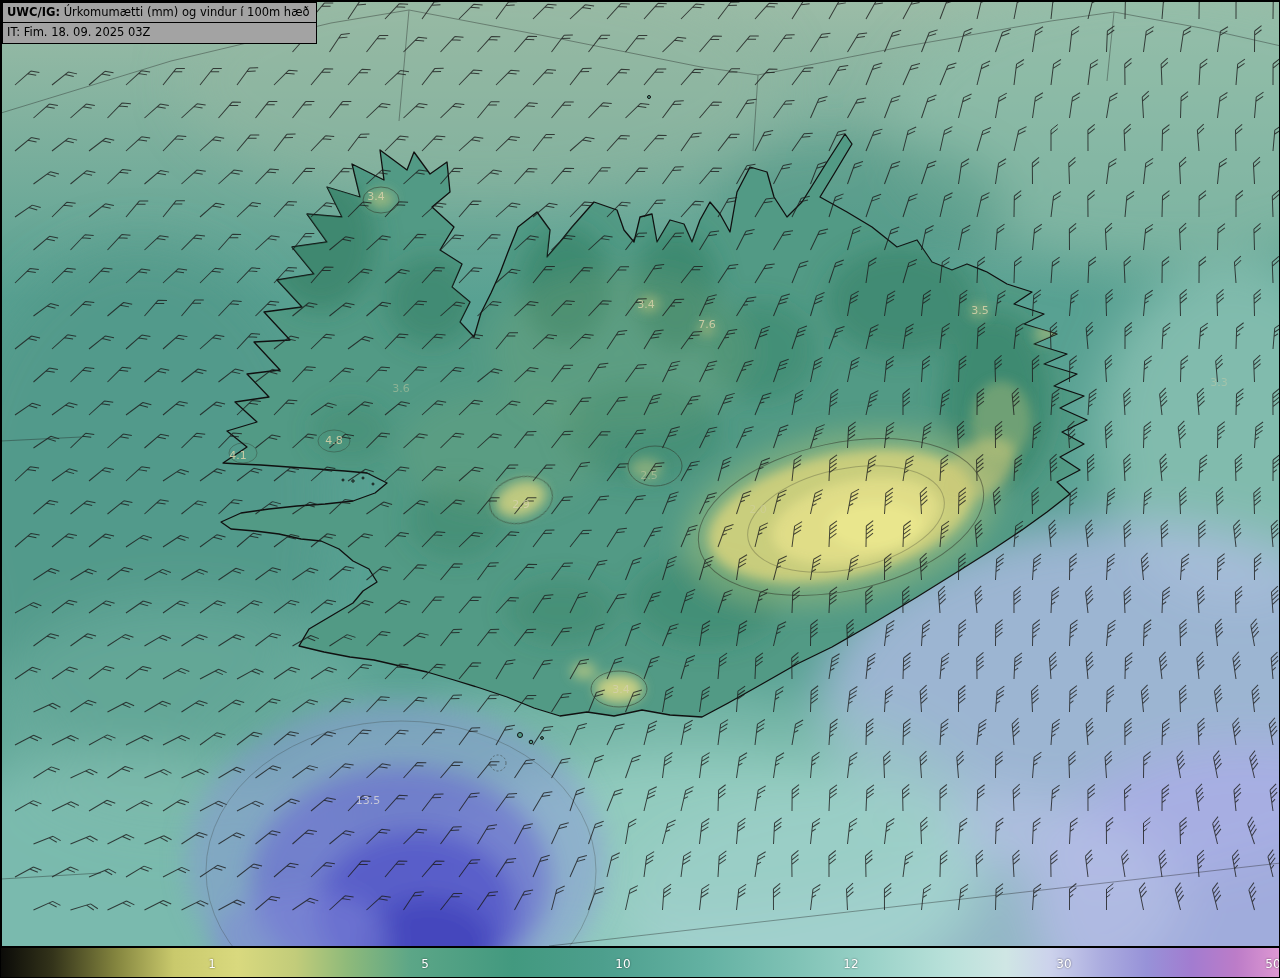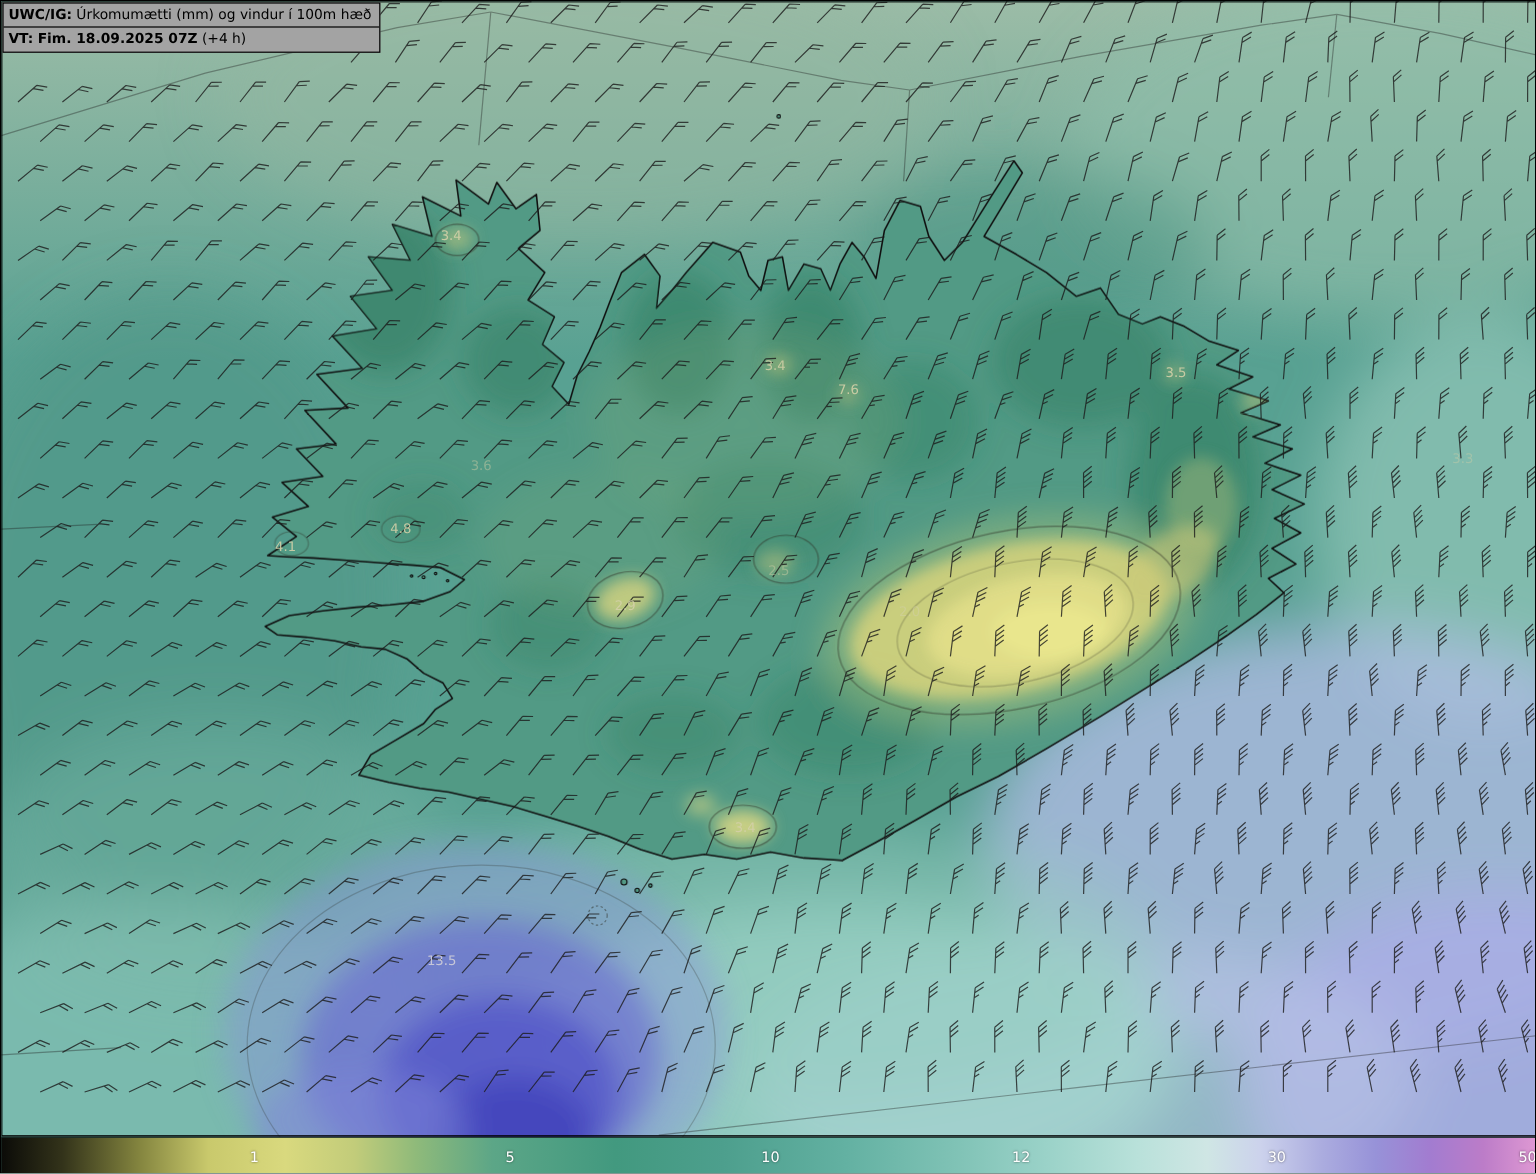--- a/index.html
+++ b/index.html
@@ -3029,30 +3029,29 @@
 
     <rect x="0.5" y="0.5" width="1279" height="945" fill="none" stroke="#000000"></rect>
   </svg>
 
   <div class="title-box">
     <div class="row1">
       <span class="b">UWC/IG:</span>
       <span>Úrkomumætti (mm) og vindur í 100m hæð</span>
     </div>
     <div>
-      <span class="b">VT:</span>
-      <span class="b">Fim. 18.09.2025 07Z</span>
-      <span>(+4 h)</span>
+      <span>IT:</span>
+      <span>Fim. 18. 09. 2025 03Z</span>
     </div>
   </div>
 
   <div class="colorbar" id="colorbar" style="background: linear-gradient(90deg, rgb(11, 11, 8) 0%, rgb(51, 51, 26) 4%, rgb(132, 133, 63) 9%, rgb(201, 201, 108) 13.5%, rgb(217, 217, 126) 18.5%, rgb(194, 204, 122) 23%, rgb(143, 186, 122) 27%, rgb(92, 166, 135) 32%, rgb(66, 153, 127) 40%, rgb(77, 159, 141) 47%, rgb(99, 177, 162) 55%, rgb(127, 194, 181) 62%, rgb(154, 210, 200) 68%, rgb(185, 225, 218) 74%, rgb(207, 230, 228) 78.5%, rgb(204, 210, 236) 82%, rgb(171, 172, 223) 86%, rgb(151, 146, 216) 89.5%, rgb(162, 124, 208) 93%, rgb(188, 124, 200) 96.5%, rgb(223, 153, 211) 100%);">
     <div id="cb-ticks">
         <span class="cb-tick" style="left: 211px;">1</span>
         <span class="cb-tick" style="left: 424px;">5</span>
-        <span class="cb-tick" style="left: 641px;">10</span>
+        <span class="cb-tick" style="left: 622px;">10</span>
         <span class="cb-tick" style="left: 850px;">12</span>
         <span class="cb-tick" style="left: 1063px; text-align: center;">30</span>
         <span class="cb-tick" style="left: 1272px;">50</span>
       </div>
   </div>
 
 </div>
 
 </body></html>

